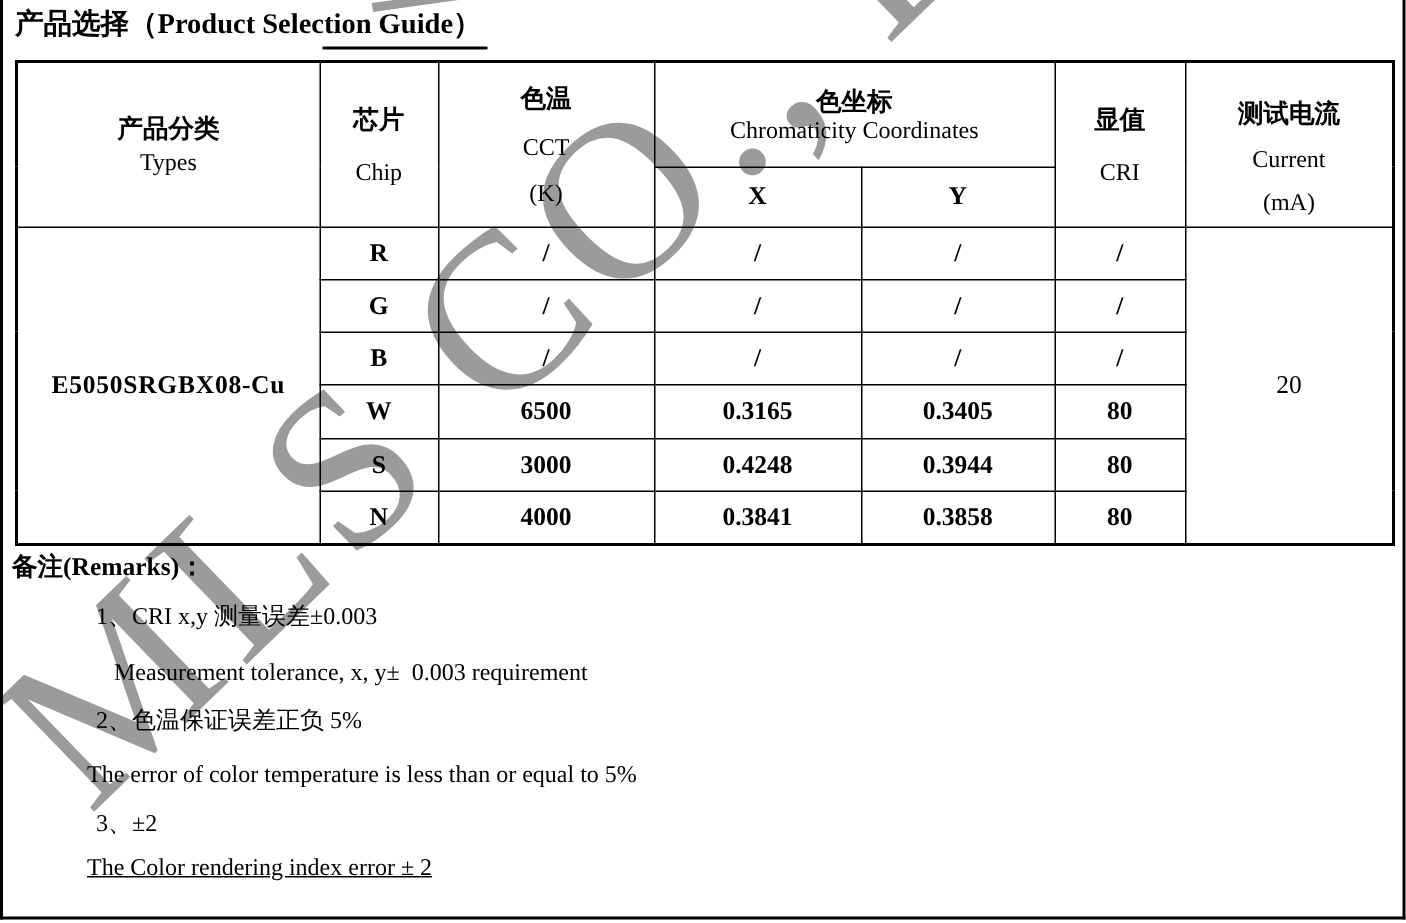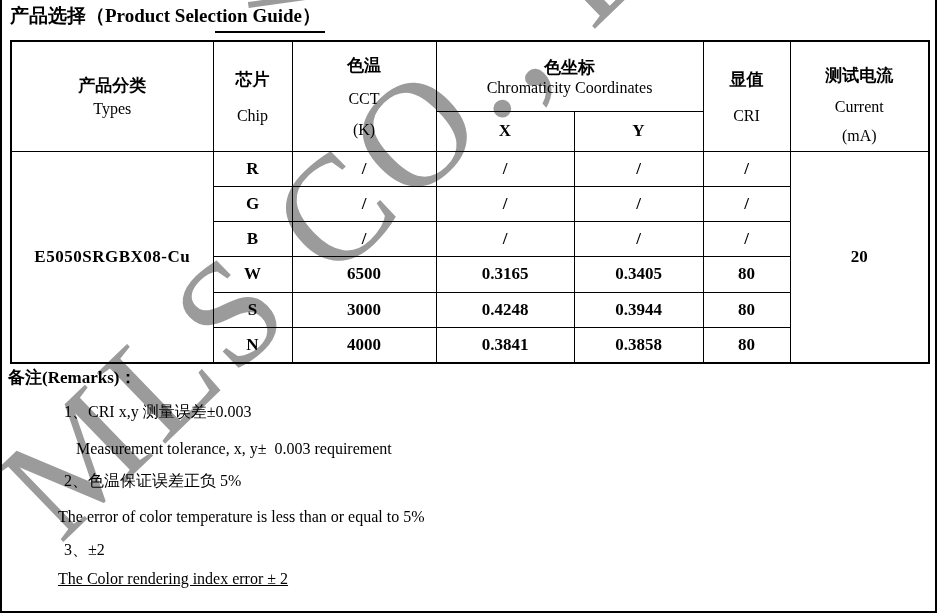--- a/index.html
+++ b/index.html
@@ -48,21 +48,21 @@
   .stack{display:flex;flex-direction:column;align-items:center;justify-content:center;}
   .g3{gap:3px;} .g11{gap:11px;margin-top:16px;} .g13{gap:13px;align-items:center;} .g14{} .g16{gap:16px;justify-content:flex-end;}
   .cn{font-size:17px;font-weight:bold;}
   .en{font-size:16px;font-weight:normal;}
   .enb{font-size:16px;font-weight:normal;}
   .xy{font-size:17px;font-weight:bold;}
   tr.hrow1{height:70px;} tr.hrow2{height:40px;}
   tr.brow{height:35px;} tr.brow-tall{height:36px;}
   td.val{font-size:17px;font-weight:bold;}
   td.prod{font-size:17px;font-weight:bold;letter-spacing:0.5px;}
-  td.cur{font-size:17px;font-weight:bold;}
+  td.cur{font-size:17px;font-weight:normal;}
   
   .remarks-heading{
     position:absolute;left:8px;top:366px;z-index:1;
     font-size:17px;font-weight:bold;white-space:nowrap;
   }
   .rline{
     position:absolute;z-index:1;font-size:16px;white-space:pre-wrap;line-height:20px;
   }
   .rl0{left:64px;top:402px;text-align:center;} .rl1{left:76px;top:439px;}
   .rl2{left:64px;top:471px;} .rl3{left:58px;top:507px;font-family:Liberation Serif, serif;}

